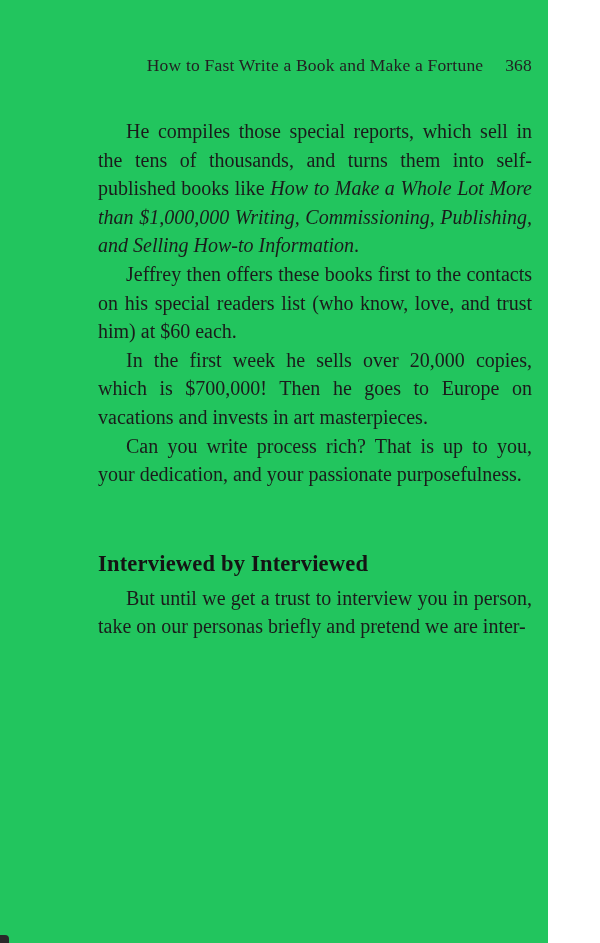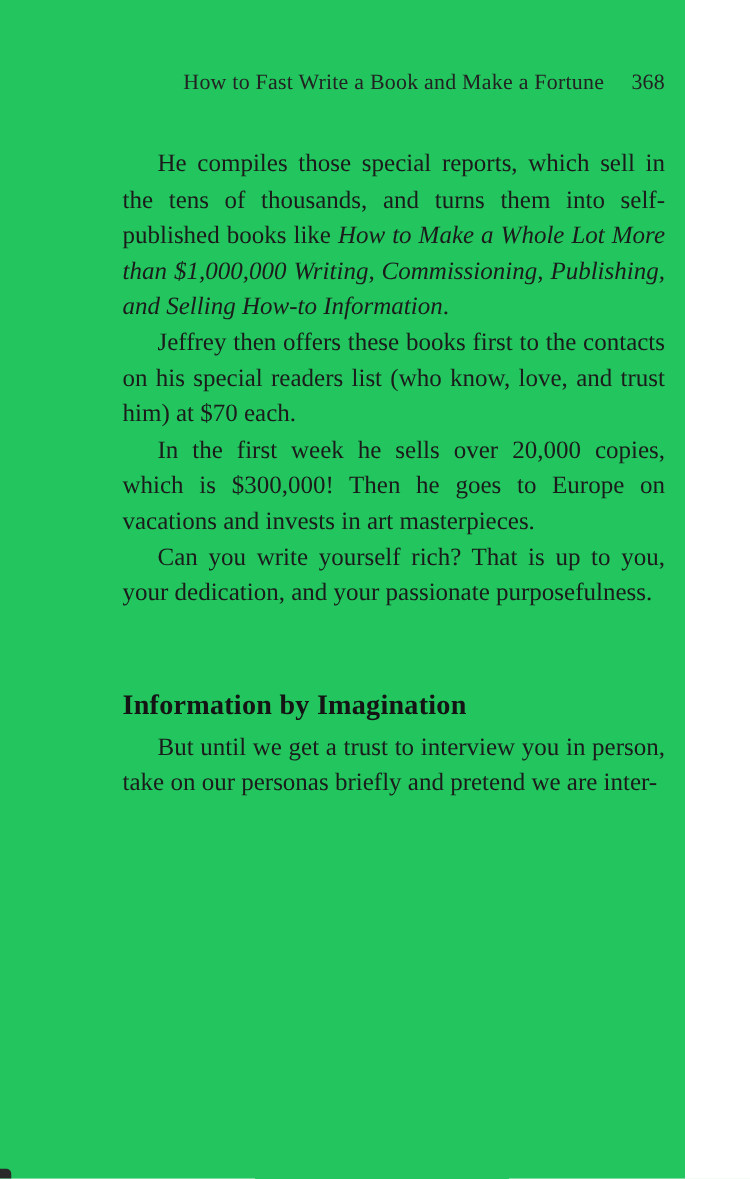--- a/index.html
+++ b/index.html
@@ -83,29 +83,29 @@
 
   <div class="running-head">
     <span class="head-title">How to Fast Write a Book and Make a Fortune</span>
     <span class="folio">368</span>
   </div>
 
   <div class="text-block">
 
     <p class="indent"><span>He compiles those special reports, which sell in the tens of thousands, and turns them into self-published books like </span><em>How to Make a Whole Lot More than $1,000,000 Writing, Commissioning, Publishing, and Selling How-to Information</em><span>.</span></p>
 
-    <p class="indent">Jeffrey then offers these books first to the contacts on his special readers list (who know, love, and trust him) at $70 each.</p>
+    <p class="indent">Jeffrey then offers these books first to the contacts on his special readers list (who know, love, and trust him) at $60 each.</p>
 
-    <p class="indent">In the first week he sells over 20,000 copies, which is $300,000! Then he goes to Europe on vacations and invests in art masterpieces.</p>
+    <p class="indent">In the first week he sells over 20,000 copies, which is $700,000! Then he goes to Europe on vacations and invests in art masterpieces.</p>
 
 
 
-    <p class="indent">Can you write yourself rich? That is up to you, your dedication, and your passionate purposefulness.</p>
+    <p class="indent">Can you write process rich? That is up to you, your dedication, and your passionate purposefulness.</p>
 
-    <h2 class="section-heading">Information by Imagination</h2>
+    <h2 class="section-heading">Interviewed by Interviewed</h2>
 
 
     <p class="indent">But until we get a trust to interview you in person, take on our personas briefly and pretend we are inter-</p>
 
   </div>
 
   <div class="page-edge-artifact"></div>
 
 </div>
 

